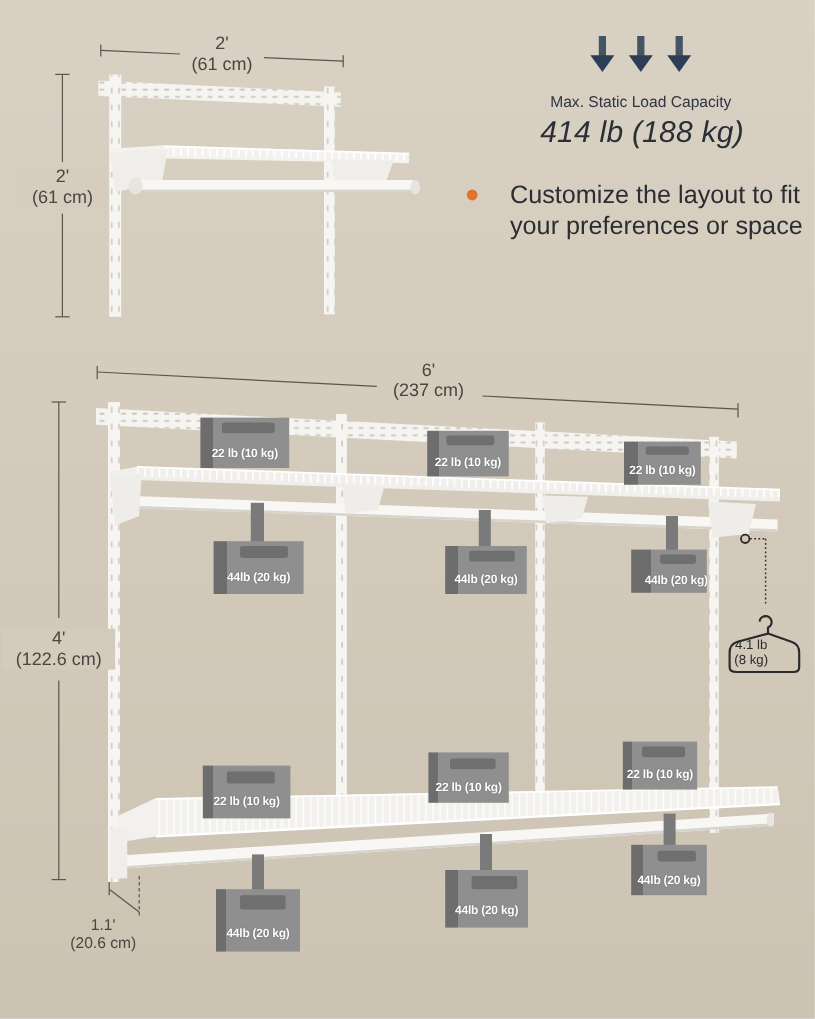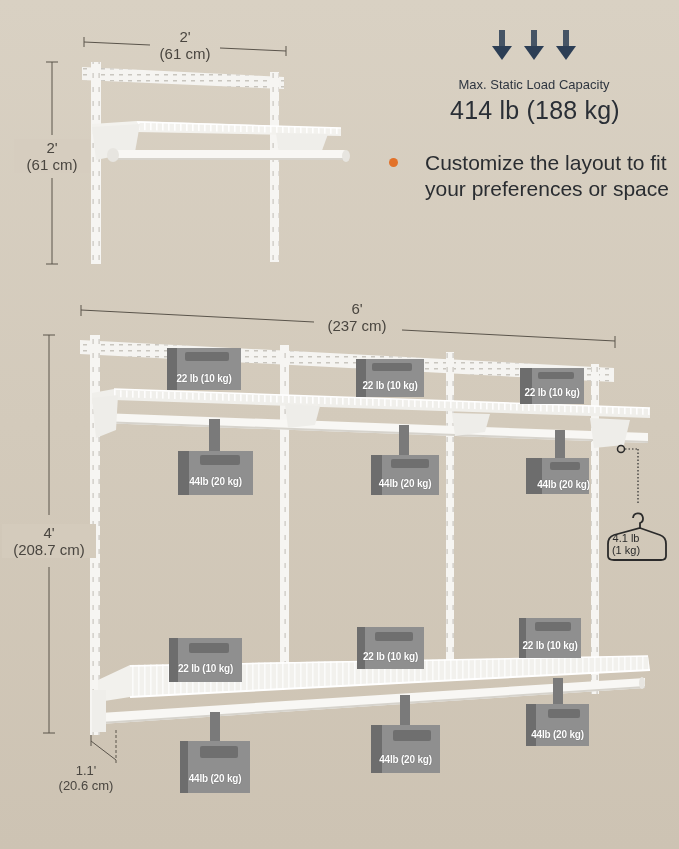--- a/index.html
+++ b/index.html
@@ -15,21 +15,21 @@
     font-size: 15px; line-height: 17px; font-weight: 400;
     background: transparent;
   }
   .dim-label .sub { display: block; }
   .load-caption {
     position: absolute; left: 446px; top: 77px; width: 176px; text-align: center;
     font-size: 13px; color: #2f3640;
   }
   .load-value {
     position: absolute; left: 440px; top: 96px; width: 190px; text-align: center;
-    font-size: 25px; color: #2a2f36; letter-spacing: 0.2px;
+    font-size: 25px; color: #2a2f36; letter-spacing: 0.2px; font-style: italic;
   }
   .bullet-wrap {
     position: absolute; left: 389px; top: 150px; width: 280px;
     font-size: 21px; line-height: 26px; color: #2a2d31;
   }
   .bullet-dot {
     position: absolute; left: 0; top: 8px; width: 9px; height: 9px; border-radius: 50%;
     background: #e2722a;
   }
   .bullet-text { position: absolute; left: 20px; top: 0; width: 260px; margin-left: 16px; }
@@ -247,31 +247,31 @@
   <span class="sub">2'</span>
   <span class="sub">(61 cm)</span>
 </div>
 
 <div class="dim-label" style="left:312px;top:300px;width:90px;">
   <span class="sub">6'</span>
   <span class="sub">(237 cm)</span>
 </div>
 <div class="dim-label" style="left:2px;top:524px;width:94px;background:#d4cbbc;">
   <span class="sub">4'</span>
-  <span class="sub">(208.7 cm)</span>
+  <span class="sub">(122.6 cm)</span>
 </div>
 <div class="dim-label" style="left:44px;top:763px;width:84px;font-size:13px;line-height:15px;">
   <span class="sub">1.1'</span>
   <span class="sub">(20.6 cm)</span>
 </div>
 
 <div class="load-caption">Max. Static Load Capacity</div>
 <div class="load-value">414 lb (188 kg)</div>
 
 <div class="bullet-wrap">
   <span class="bullet-dot"></span>
   <div class="bullet-text">Customize the layout to fit your preferences or space</div>
 </div>
 
 <div class="hanger-label">
   <div>4.1 lb</div>
-  <div>(1 kg)</div>
+  <div>(8 kg)</div>
 </div>
 
 </body></html>

